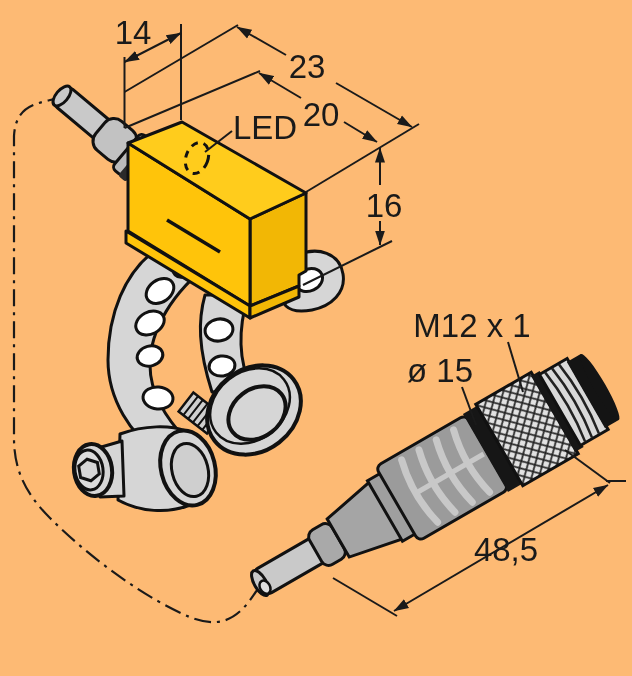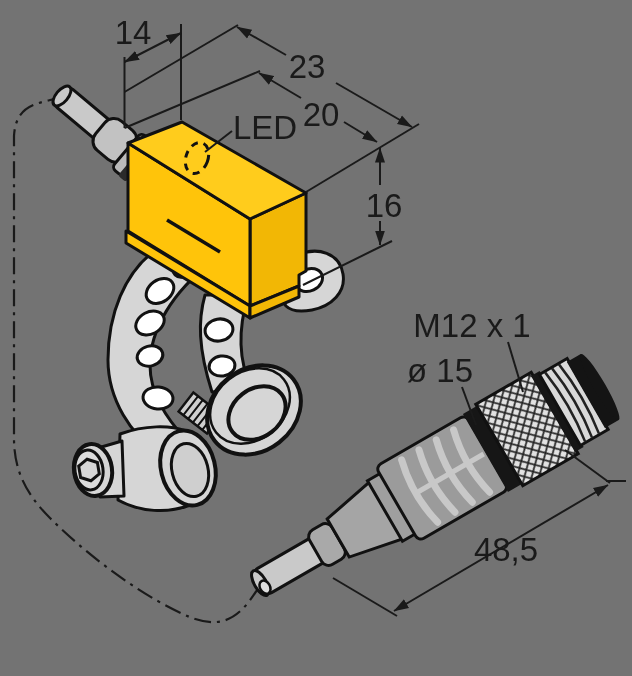--- a/index.html
+++ b/index.html
@@ -1,16 +1,16 @@
 <!DOCTYPE html>
 <html><head>
 <meta charset="utf-8">
 <style>
   html,body{margin:0;padding:0;background:#ffffff;}
-  .stage{position:relative;width:632px;height:676px;background:#737373;overflow:hidden;}
+  .stage{position:relative;width:632px;height:676px;background:#fdba74;overflow:hidden;}
   svg{display:block;}
   text{font-family:"Liberation Sans", sans-serif;fill:#1a1a1a;}
   .dimtxt{font-size:33px;}
   .thin{stroke:#1a1a1a;stroke-width:2;fill:none;}
   .outl{stroke:#111111;stroke-width:3;stroke-linejoin:round;}
 </style>
 </head>
 <body>
 
 <div class="stage">

